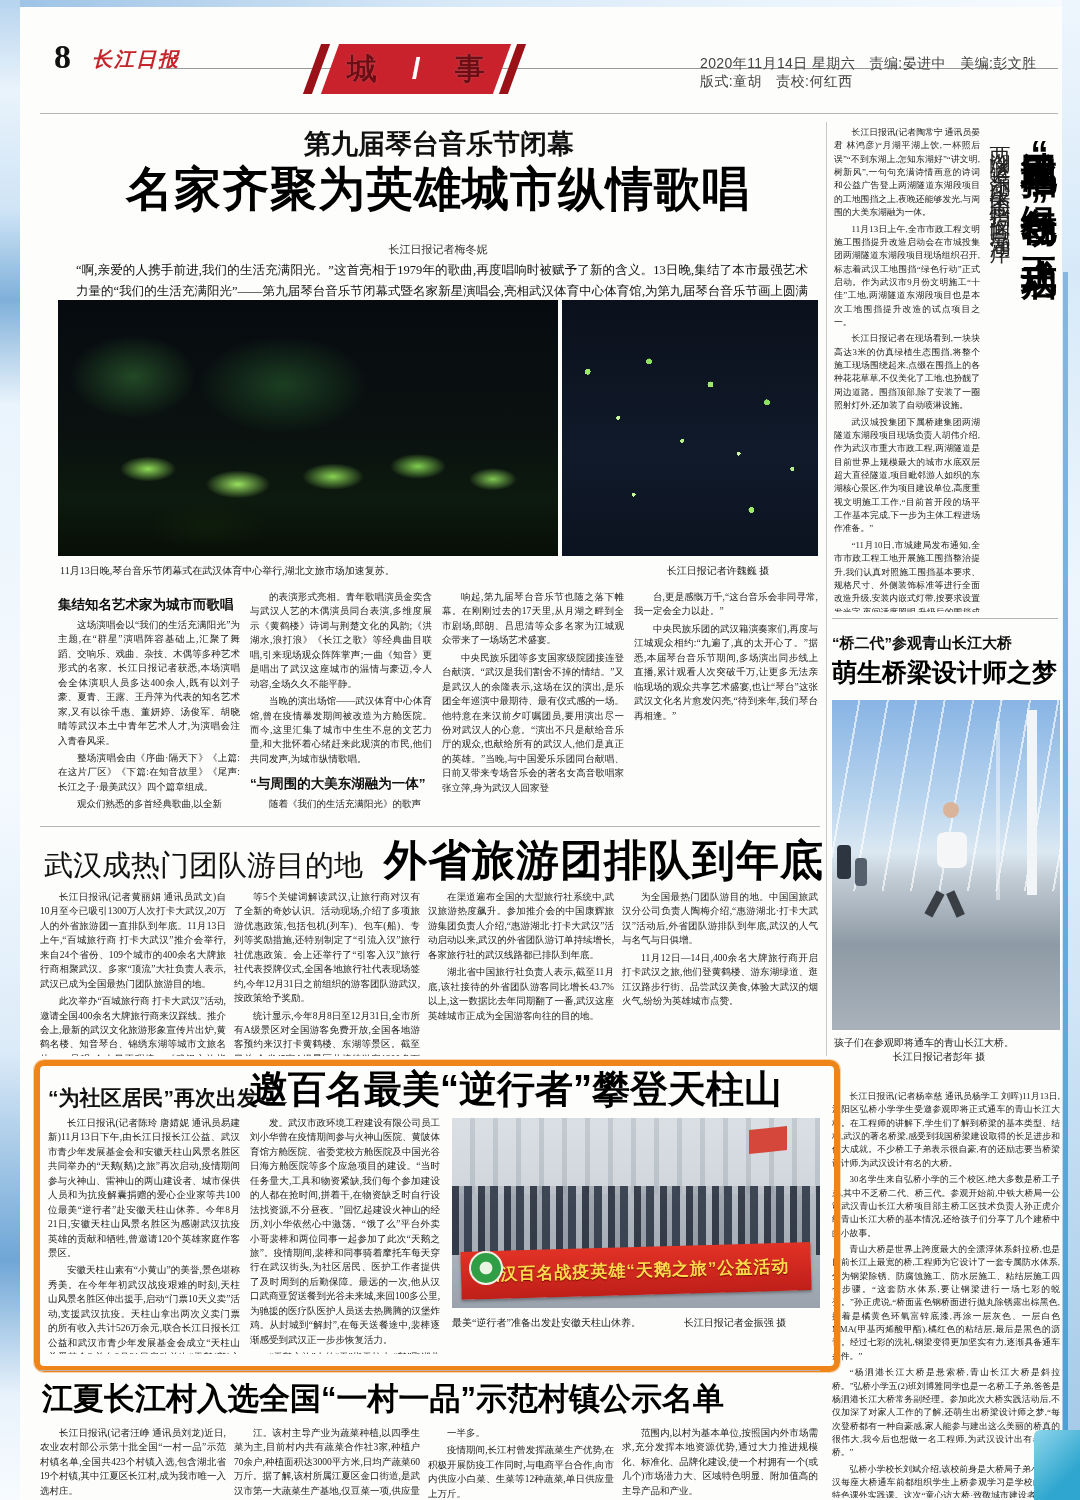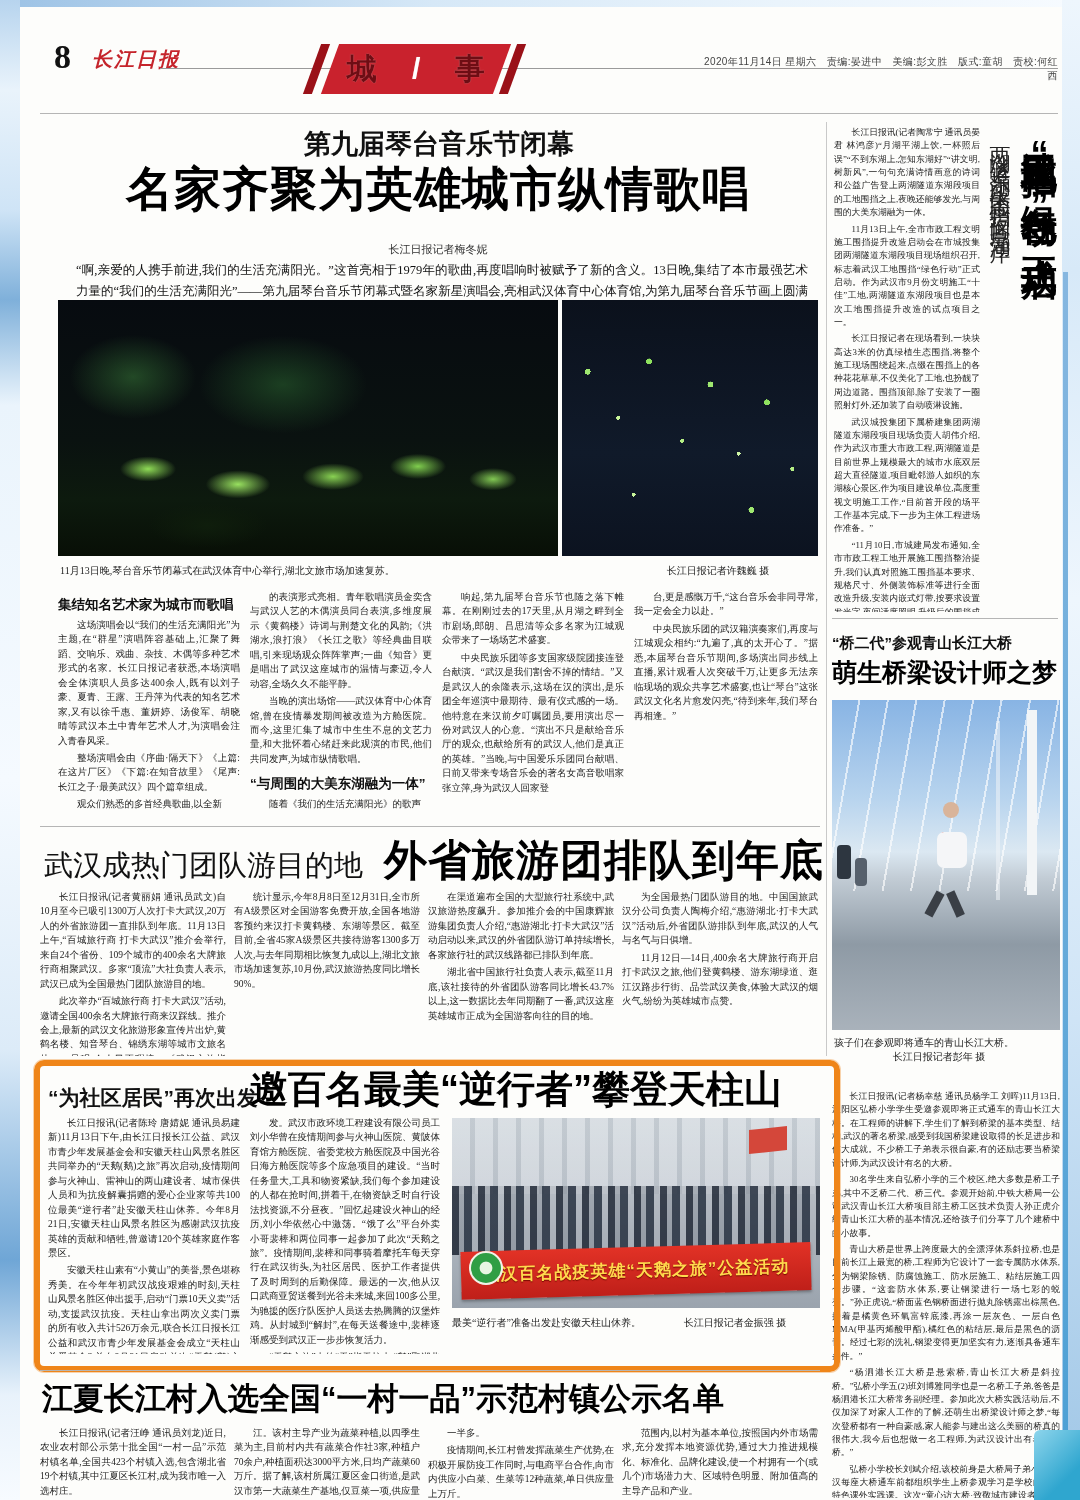--- a/index.html
+++ b/index.html
@@ -24,21 +24,21 @@
   .masthead{font-family:"DejaVu Serif",serif;font-style:italic;font-weight:700;
     font-size:20px;color:#c5242b;letter-spacing:2px;}
   .h-rule{background:#9a9a9a;height:1px;}
   .v-rule{background:#c9c9c9;width:1px;}
   .banner{background:#c9222d;transform:skewX(-20deg);display:flex;align-items:center;
     justify-content:space-around;}
   .banner span{transform:skewX(20deg);font-weight:900;font-size:30px;color:#6e0d14;
     text-shadow:0 0 1px rgba(255,255,255,.45);}
   .banner .slash{color:#fff;font-weight:700;}
   .mini-slash{width:9px;height:50px;background:#9a1118;transform:skewX(-20deg);}
-  .dateline{font-size:10px;color:#444;letter-spacing:.4px;text-align:right;}
+  .dateline{font-size:14px;color:#444;letter-spacing:.4px;text-align:left;}
   
   .kicker{color:#111;}
   .headline{font-weight:900;color:#000;letter-spacing:1px;}
   .byline{font-size:11px;color:#333;text-align:center;}
   .subhead{font-weight:700;font-size:13.5px;color:#111;margin:6px 0 4px;}
   
   .txt{font-family:"Liberation Serif",serif;color:#222;font-size:9.5px;line-height:1.52;
        overflow:hidden;}
   .txt p{margin:0 0 3px;text-indent:2em;text-align:justify;}
   .txt.small{font-size:8.8px;}
@@ -192,20 +192,21 @@
     <p>弘桥小学校长刘斌介绍,该校前身是大桥局子弟小学,武汉每座大桥通车前都组织学生上桥参观学习是学校的一项特色课外实践课。这次“童心访大桥·致敬城市建设者”活动,是想让师生们亲身感受桥梁人为城市建设所做的贡献和奋斗精神,让孩子们从小树立远大理想,厚植信念。</p>
   </div>
 
 <div class="abs kicker" style="left:44px;top:846px;font-size:29px;font-weight:500;">武汉成热门团队游目的地</div>
 <div class="abs headline" style="left:384px;top:832px;font-size:43px;">外省旅游团排队到年底</div>
 <div class="abs txt" style="left:40px;top:890px;width:186px;height:166px;">
     <p>长江日报讯(记者黄丽娟 通讯员武文)自10月至今已吸引1300万人次打卡大武汉,20万人的外省旅游团一直排队到年底。11月13日上午,“百城旅行商 打卡大武汉”推介会举行,来自24个省份、109个城市的400余名大牌旅行商相聚武汉。多家“顶流”大社负责人表示,武汉已成为全国最热门团队旅游目的地。</p>
     <p>此次举办“百城旅行商 打卡大武汉”活动,邀请全国400余名大牌旅行商来汉踩线。推介会上,最新的武汉文化旅游形象宣传片出炉,黄鹤名楼、知音琴台、锦绣东湖等城市文旅名片一一呈现,令人目不暇接。《武汉文旅指南》以“大城”“C位”“江湖”“人间”“汗YOUNG”</p>
   </div>
 <div class="abs txt" style="left:234px;top:890px;width:186px;height:166px;">
+    <p>等5个关键词解读武汉,让旅行商对汉有了全新的奇妙认识。活动现场,介绍了多项旅游优惠政策,包括包机(列车)、包车(船)、专列等奖励措施,还特别制定了“引流入汉”旅行社优惠政策。会上还举行了“引客入汉”旅行社代表授牌仪式,全国各地旅行社代表现场签约,今年12月31日之前组织的游客团队游武汉,按政策给予奖励。</p>
     <p>统计显示,今年8月8日至12月31日,全市所有A级景区对全国游客免费开放,全国各地游客预约来汉打卡黄鹤楼、东湖等景区。截至目前,全省45家A级景区共接待游客1300多万人次,与去年同期相比恢复九成以上,湖北文旅市场加速复苏,10月份,武汉旅游热度同比增长90%。</p>
   </div>
 <div class="abs txt" style="left:428px;top:890px;width:186px;height:166px;">
     <p>在渠道遍布全国的大型旅行社系统中,武汉旅游热度飙升。参加推介会的中国康辉旅游集团负责人介绍,“惠游湖北·打卡大武汉”活动启动以来,武汉的外省团队游订单持续增长,各家旅行社的武汉线路都已排队到年底。</p>
     <p>湖北省中国旅行社负责人表示,截至11月底,该社接待的外省团队游客同比增长43.7%以上,这一数据比去年同期翻了一番,武汉这座英雄城市正成为全国游客向往的目的地。</p>
   </div>
 <div class="abs txt" style="left:622px;top:890px;width:196px;height:166px;">
     <p>为全国最热门团队游目的地。中国国旅武汉分公司负责人陶梅介绍,“惠游湖北·打卡大武汉”活动后,外省团队游排队到年底,武汉的人气与名气与日俱增。</p>
     <p>11月12日—14日,400余名大牌旅行商开启打卡武汉之旅,他们登黄鹤楼、游东湖绿道、逛江汉路步行街、品尝武汉美食,体验大武汉的烟火气,纷纷为英雄城市点赞。</p>
   </div>

